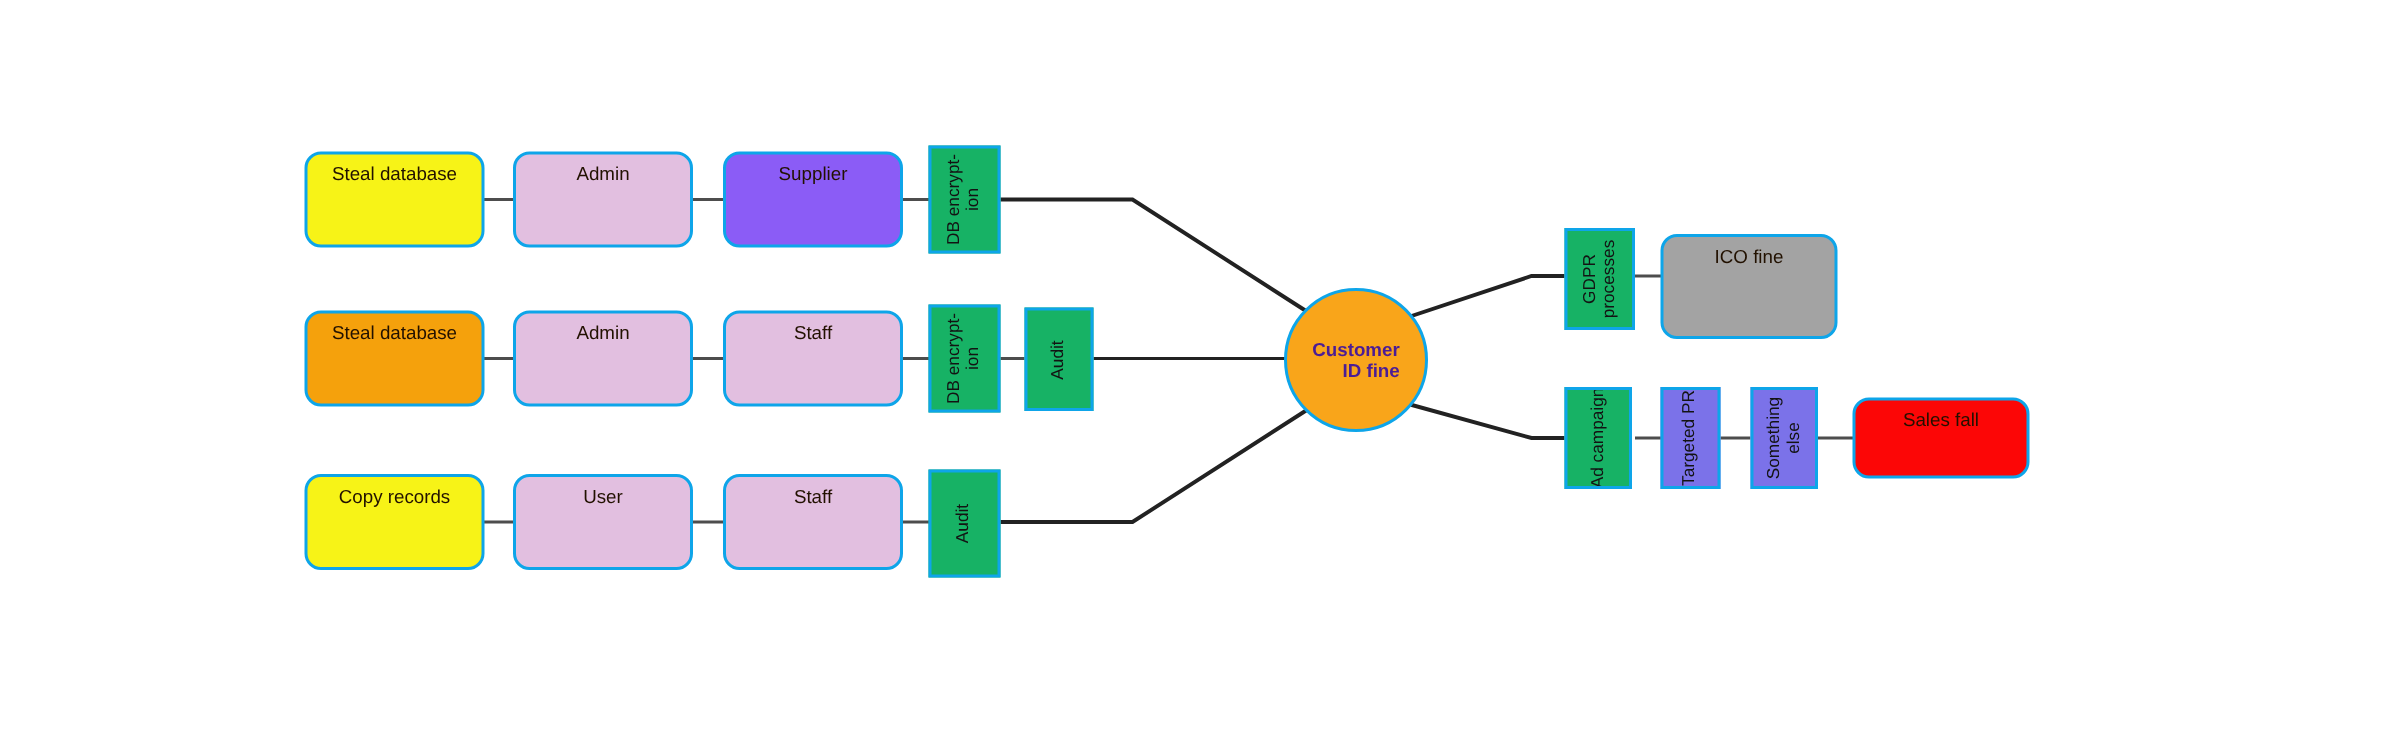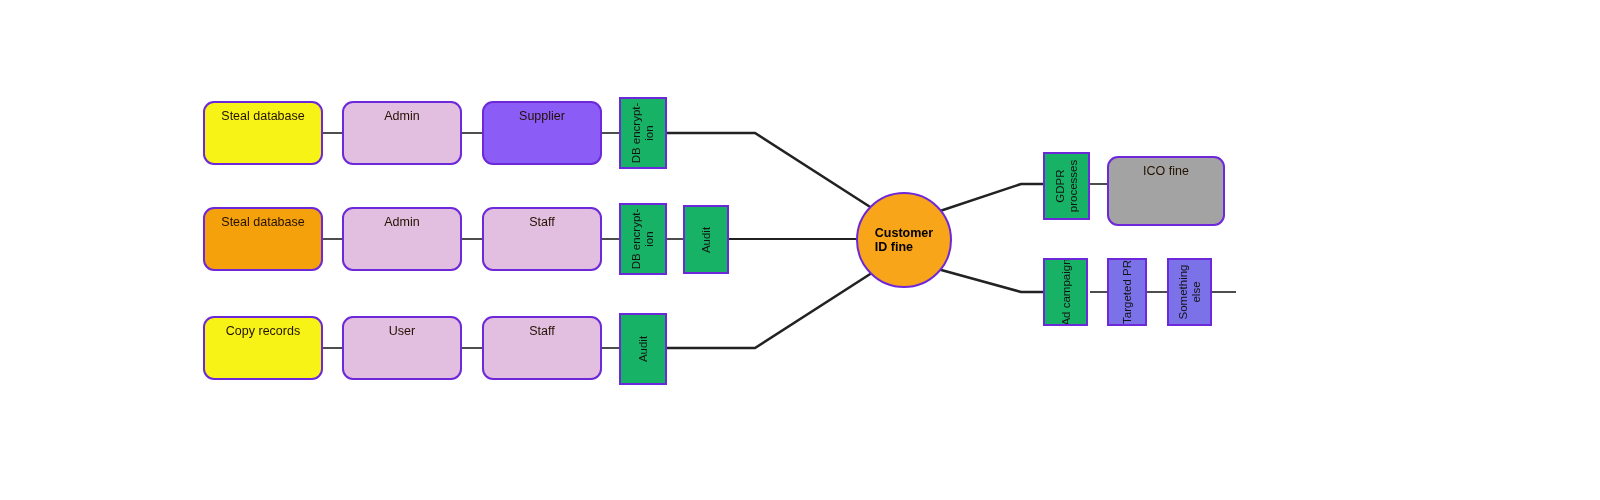--- a/index.html
+++ b/index.html
@@ -22,21 +22,21 @@
     position: absolute;
     left: 0;
     top: 0;
     width: 1600px;
     height: 500px;
     pointer-events: none;
   }
   .node {
     position: absolute;
     box-sizing: border-box;
-    border: 2px solid #6d28d9;
+    border: 2px solid #0ea5e9;
     display: block;
     overflow: hidden;
   }
   
   .node.rounded {
     border-radius: 11px;
   }
   .node.rounded .lbl {
     position: absolute;
     left: 0;
@@ -66,22 +66,22 @@
   }
   .node.circle {
     border-radius: 50%;
     display: flex;
     align-items: center;
     justify-content: center;
   }
   .node.circle .lbl {
     font-size: 12.5px;
     line-height: 14px;
-    color: #000000;
-    text-align: left;
+    color: #4c1d95;
+    text-align: right;
     font-weight: 700;
   }
 </style>
 </head>
 <body>
 
 <div id="canvas">
 
   <svg id="edges" viewBox="0 0 1600 500" width="1600" height="500" xmlns="http://www.w3.org/2000/svg">
 
@@ -169,14 +169,17 @@
 
   <div class="node barrier" style="left:1043px; top:258px; width:45px; height:68px; background:#17B265;">
     <span class="lbl" style="width:72px;">Ad campaign</span>
   </div>
   <div class="node barrier" style="left:1107px; top:258px; width:40px; height:68px; background:#7B72E9;">
     <span class="lbl" style="width:72px;">Targeted PR</span>
   </div>
   <div class="node barrier" style="left:1167px; top:258px; width:45px; height:68px; background:#7B72E9;">
     <span class="lbl" style="width:62px;">Something else</span>
   </div>
+  <div class="node rounded" style="left:1235px; top:265px; width:118px; height:54px; background:#FC0606;">
+    <span class="lbl">Sales fall</span>
+  </div>
 
 </div>
 
 </body></html>

